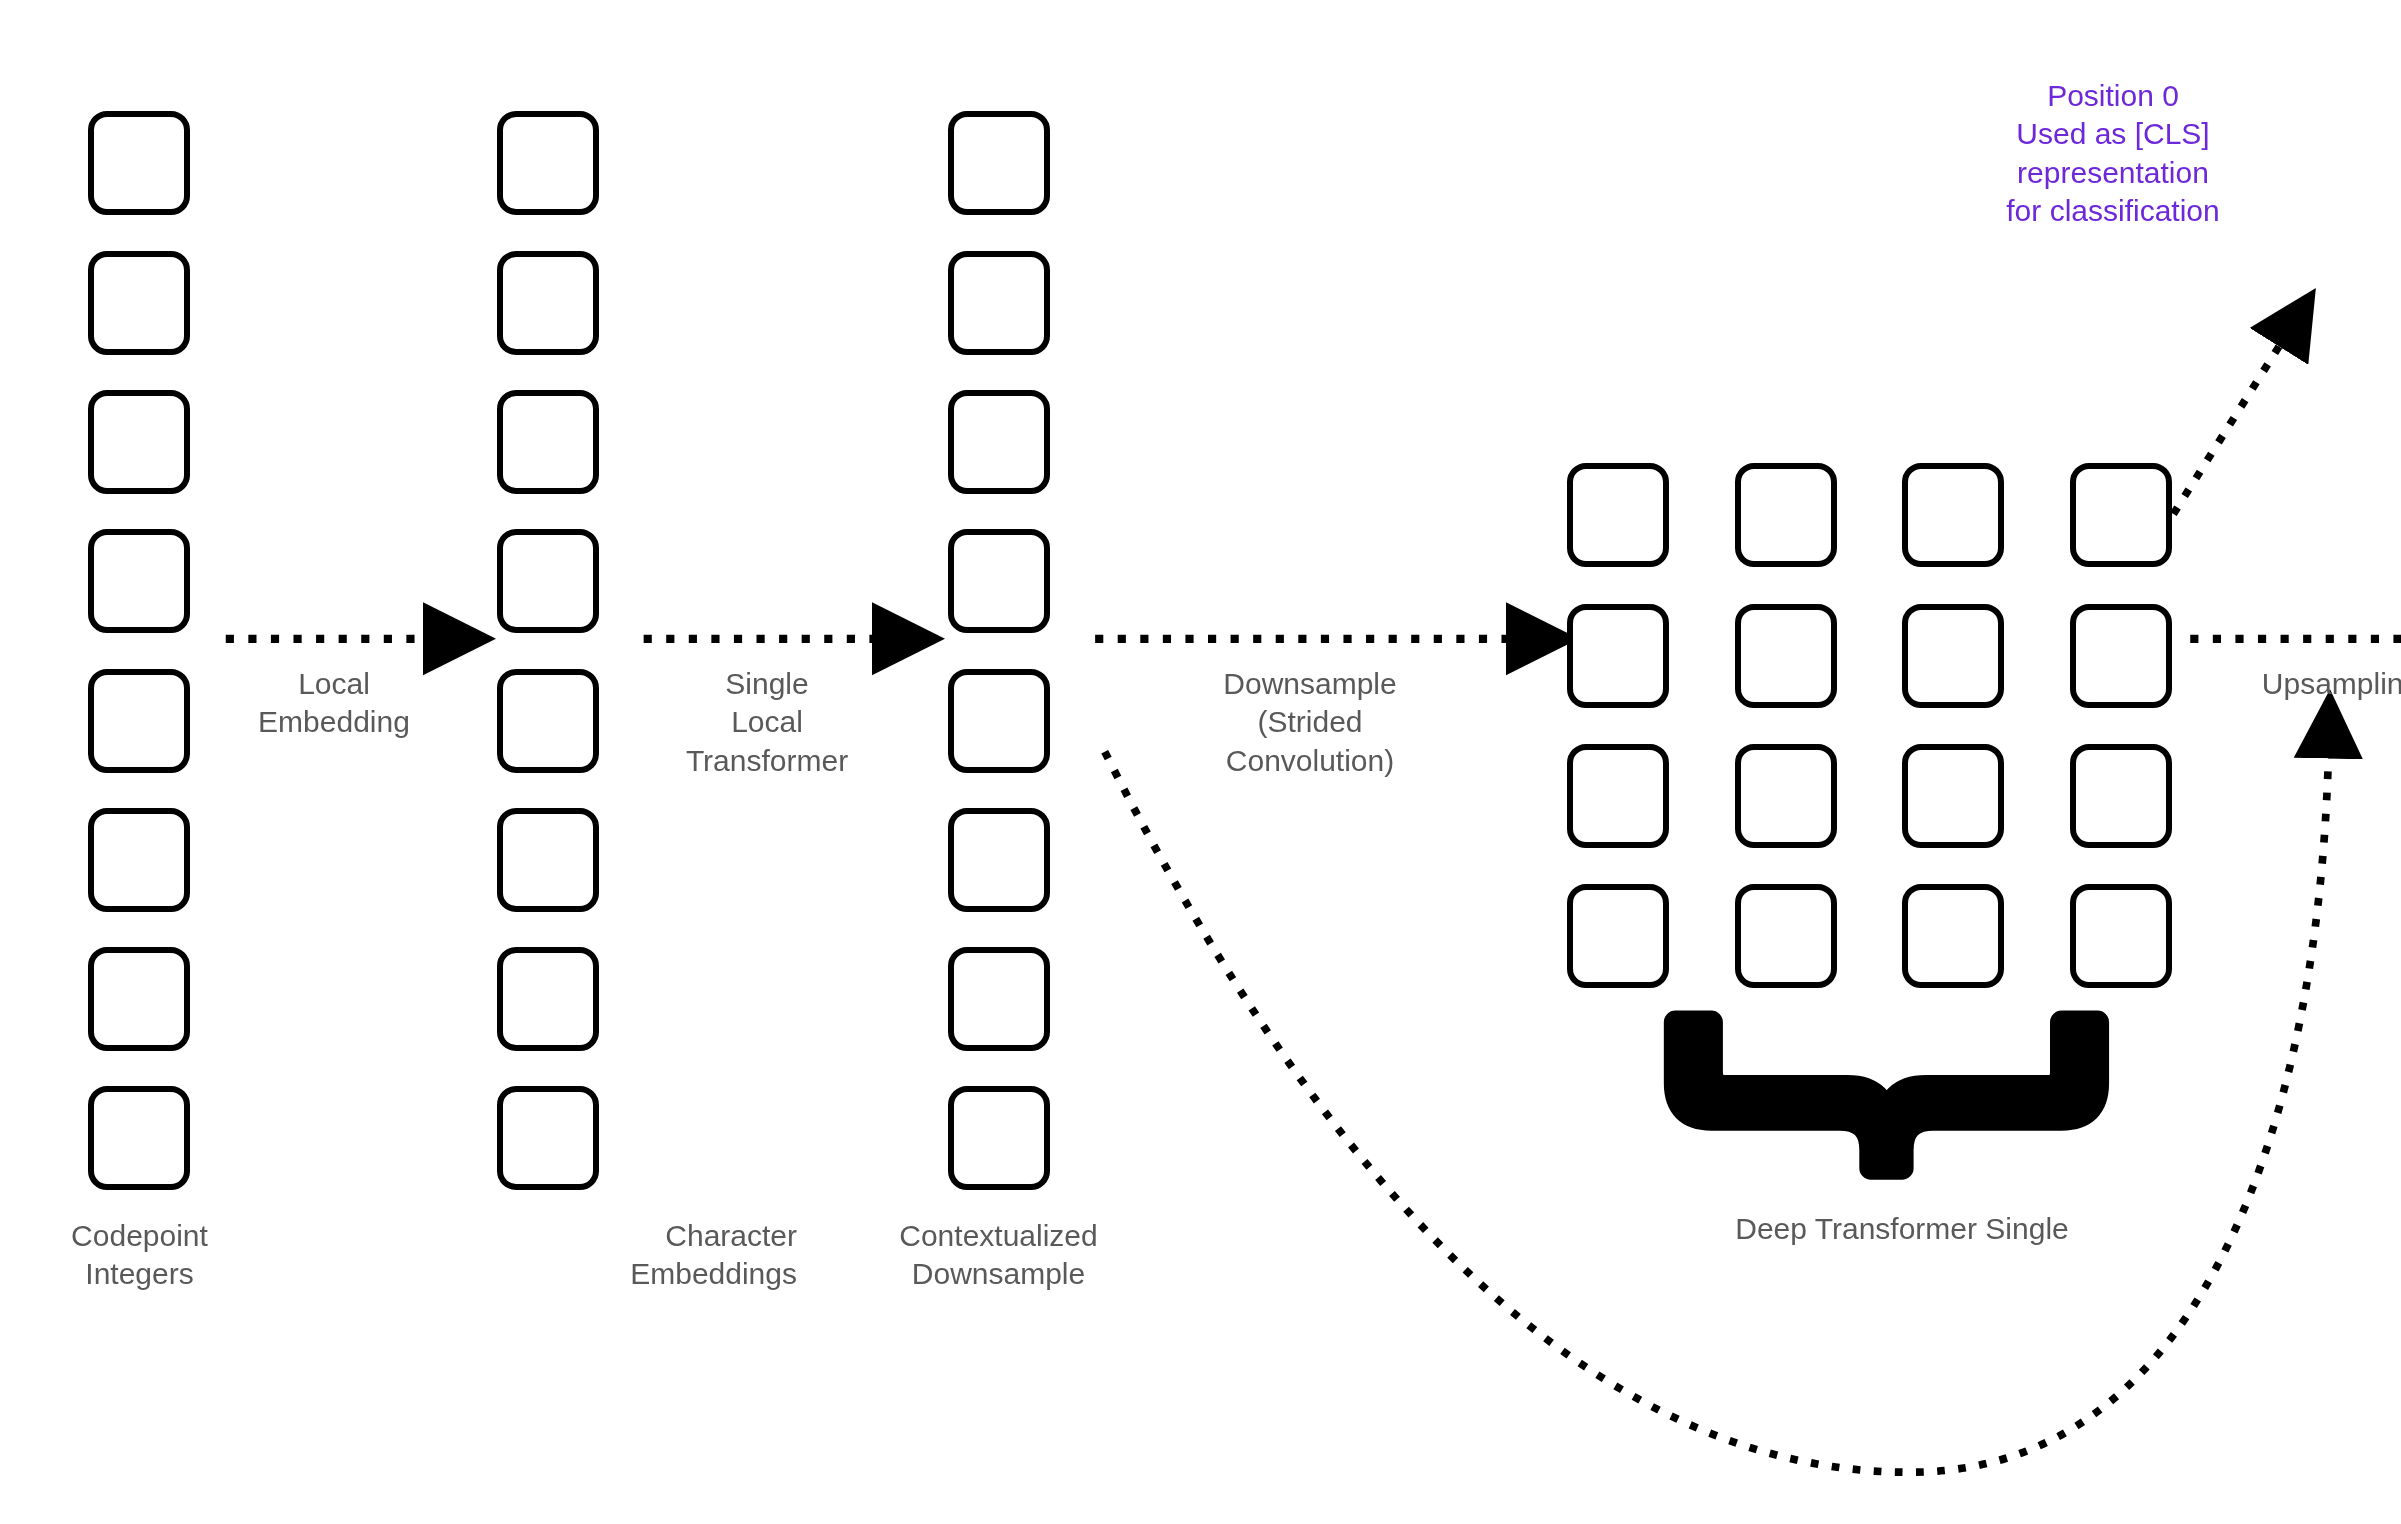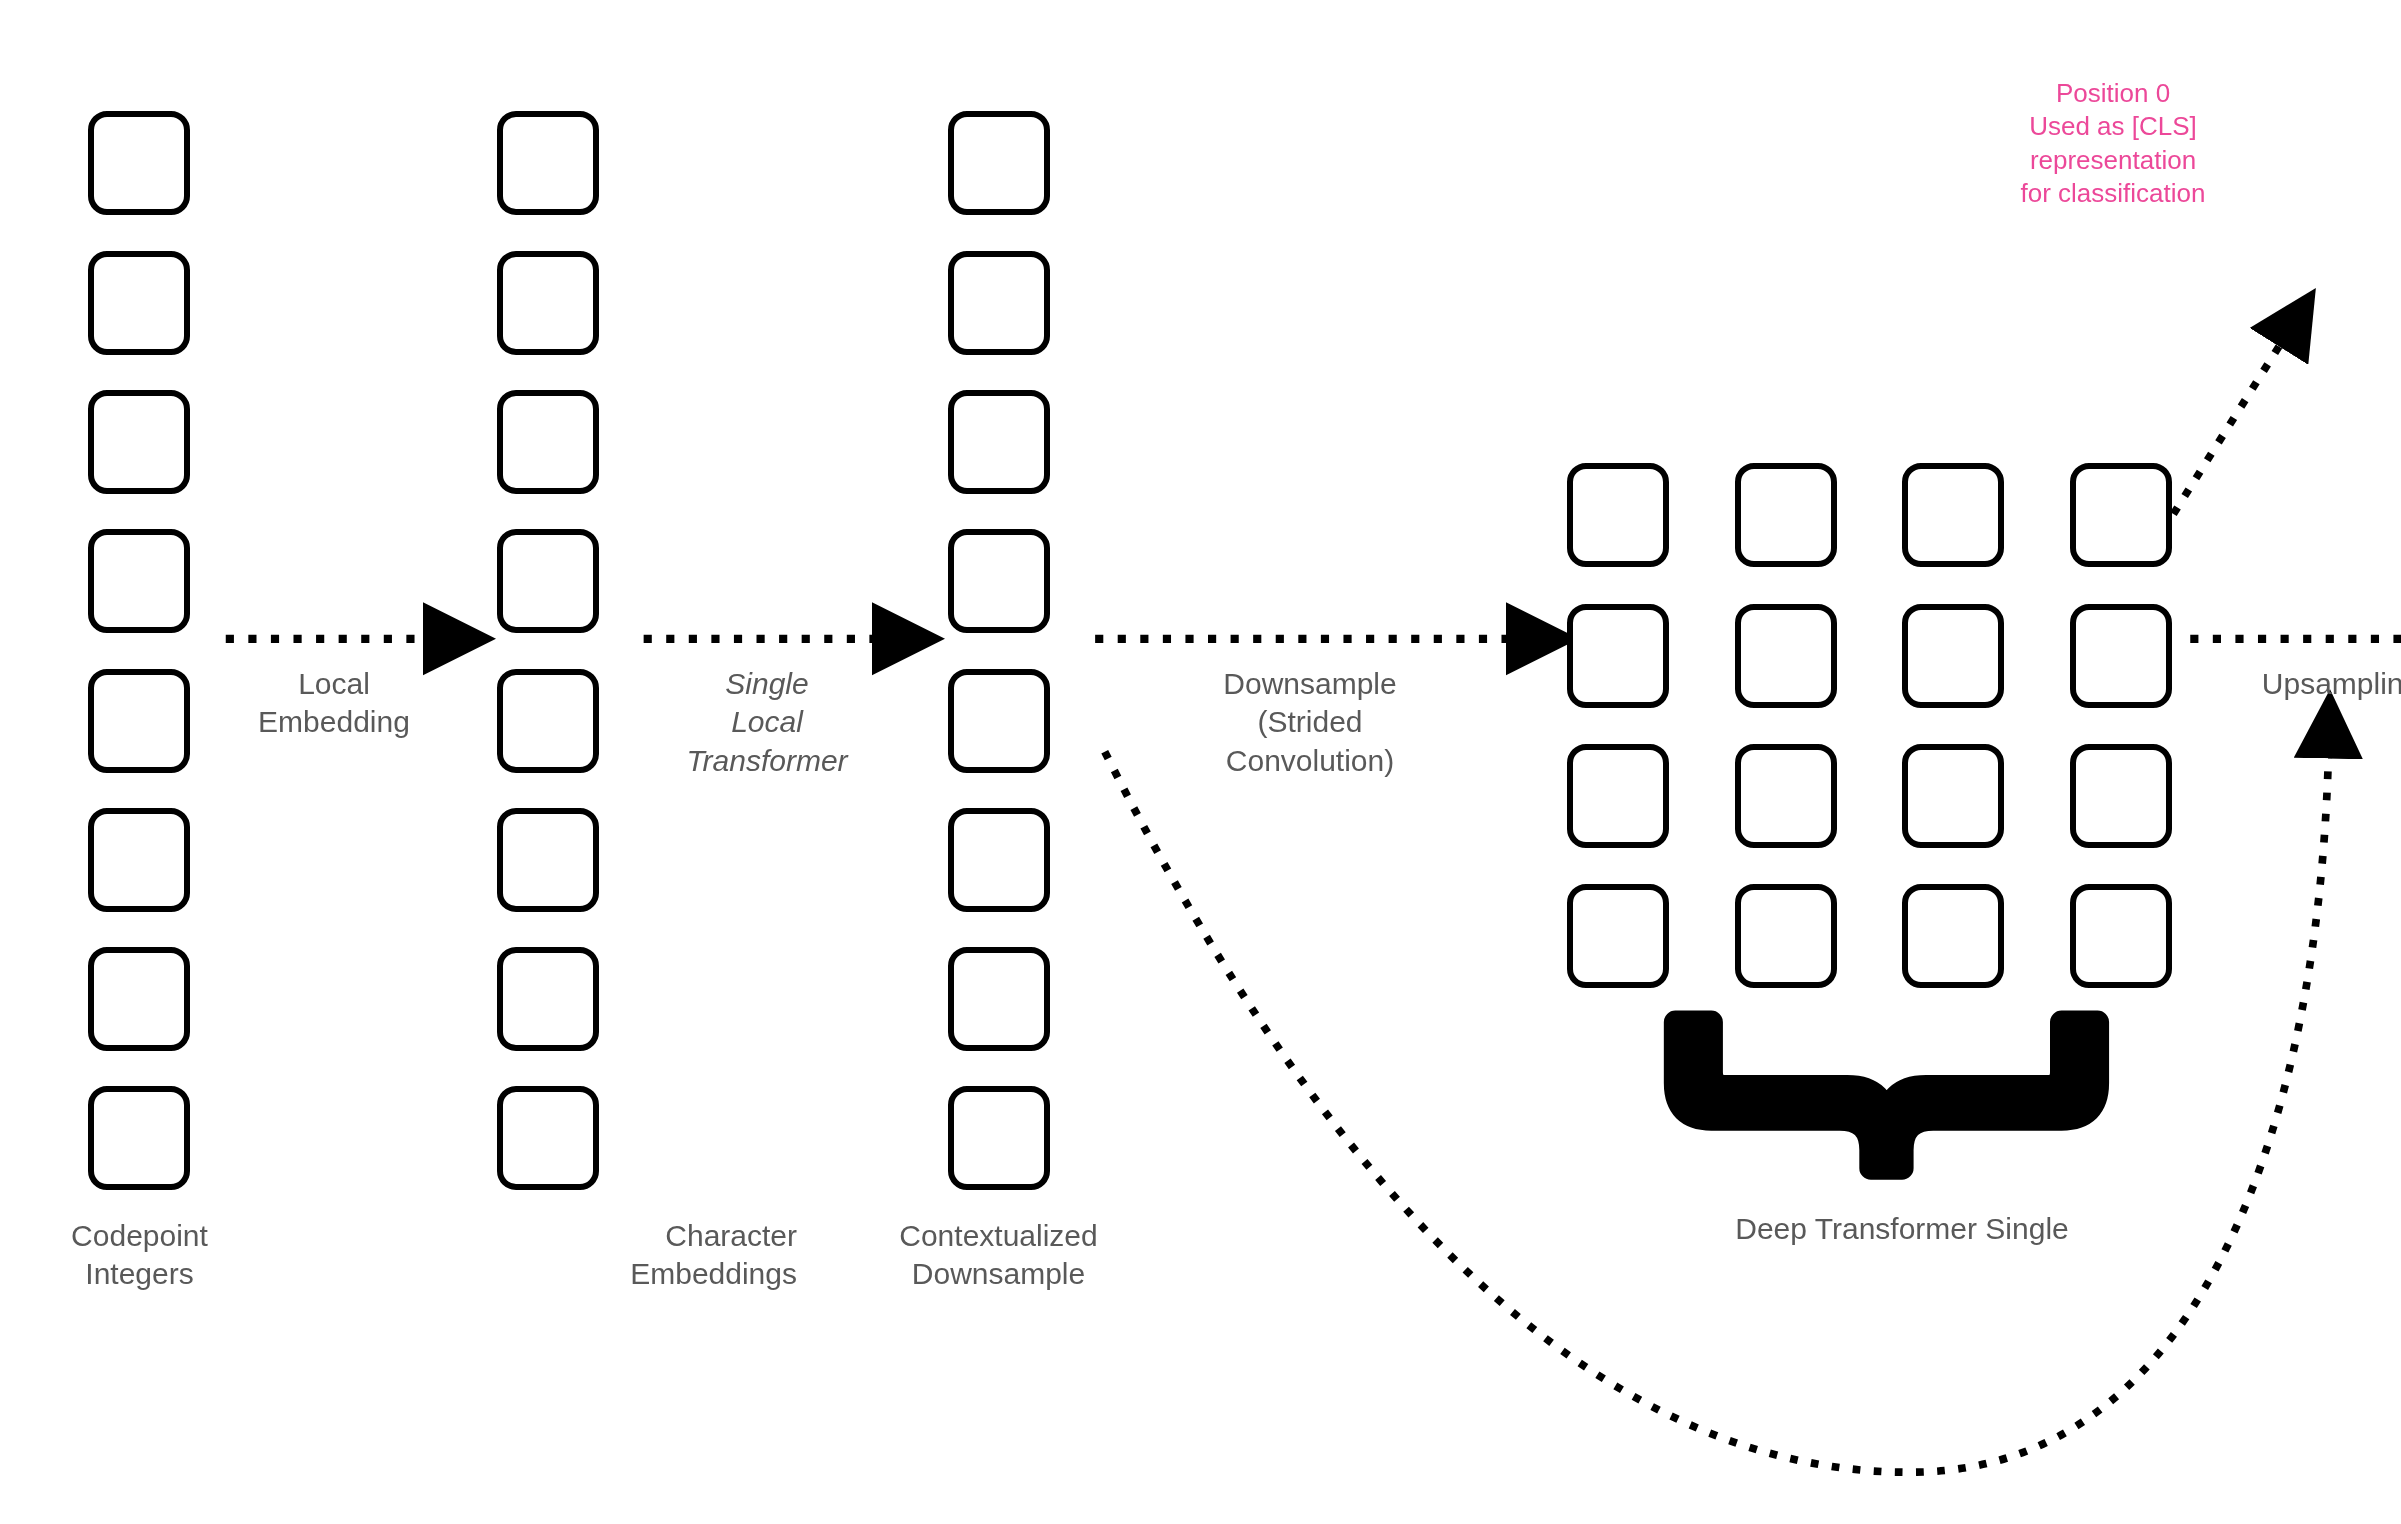--- a/index.html
+++ b/index.html
@@ -1,19 +1,19 @@
 <!DOCTYPE html>
 <html style="font-size:7.7px"><head>
 <meta charset="utf-8">
 <style>
   html,body{margin:0;padding:0;background:#ffffff;}
   body{font-family:"Liberation Sans", sans-serif;}
   #stage{position:relative;width:3307px;height:1525px;background:#ffffff;overflow:hidden;}
   .box{position:absolute;box-sizing:border-box;background:#ffffff;border:6.7px solid #000000;border-radius:19px;}
-  .lbl{position:absolute;color:#ec4899;font-size:26px;line-height:1.28;text-align:center;white-space:pre-line;font-weight:400;}
+  .lbl{position:absolute;color:#6d28d9;font-size:30px;line-height:1.28;text-align:center;white-space:pre-line;font-weight:400;}
   .collabel{position:absolute;color:#595959;font-size:30px;line-height:1.28;text-align:center;white-space:pre-line;font-weight:400;}
   svg.overlay{position:absolute;left:0;top:0;width:3307px;height:1525px;pointer-events:none;}
   .arrowlbl{position:absolute;color:#595959;font-size:30px;line-height:1.28;text-align:center;white-space:pre-line;}
 </style>
 </head>
 <body>
 
 <div id="stage">
 
   <svg class="overlay" viewBox="0 0 6885 3175">
@@ -103,21 +103,21 @@
       <div class="box" style="left:1735px;top:744px;width:102px;height:104px;"></div>
       <div class="box" style="left:1902px;top:744px;width:102px;height:104px;"></div>
       <div class="box" style="left:2070px;top:744px;width:102px;height:104px;"></div>
       <div class="box" style="left:1567px;top:884px;width:102px;height:104px;"></div>
       <div class="box" style="left:1735px;top:884px;width:102px;height:104px;"></div>
       <div class="box" style="left:1902px;top:884px;width:102px;height:104px;"></div>
       <div class="box" style="left:2070px;top:884px;width:102px;height:104px;"></div>
       <div class="collabel" style="left:1566px;top:1210px;width:672px;">Deep Transformer Single</div>
       <div class="arrowlbl" style="left:118px;top:665px;width:432px;">Local
 Embedding</div>
-      <div class="arrowlbl" style="left:551px;top:665px;width:432px;font-style:italic;">Single
+      <div class="arrowlbl" style="left:551px;top:665px;width:432px;">Single
 Local
 Transformer</div>
       <div class="arrowlbl" style="left:1094px;top:665px;width:432px;">Downsample
 (Strided
 Convolution)</div>
       <div class="arrowlbl" style="left:2125px;top:665px;width:432px;">Upsampling</div>
       <div class="lbl" style="left:1825px;top:77px;width:576px;">Position 0
 Used as [CLS]
 representation
 for classification</div>

